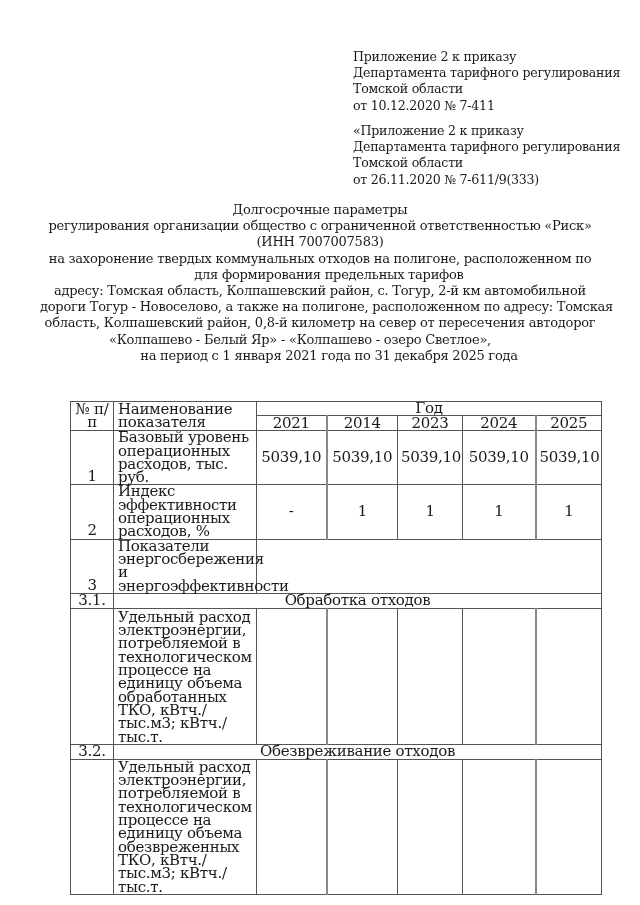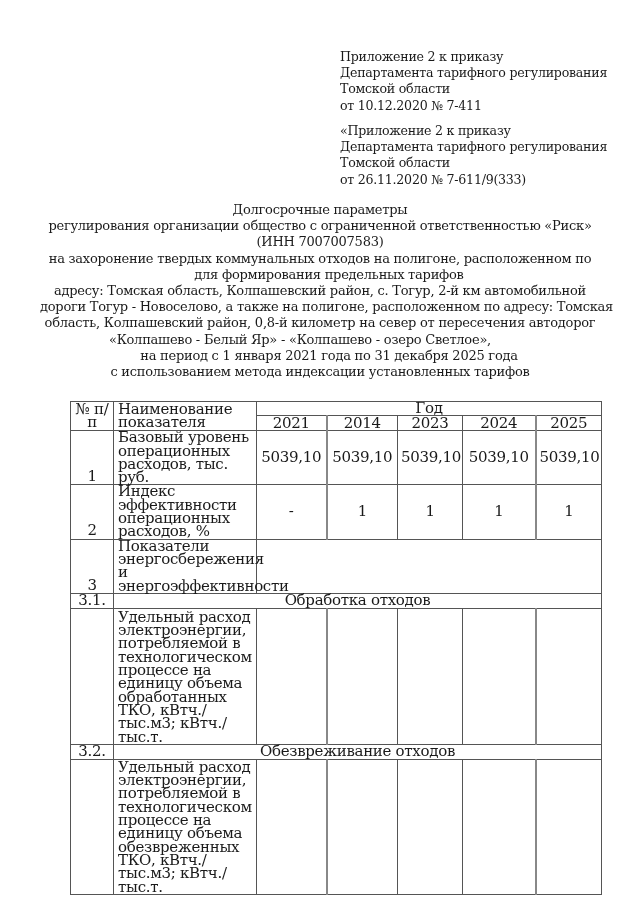--- a/index.html
+++ b/index.html
@@ -10,21 +10,21 @@
   body {
     width: 640px;
     height: 905px;
     position: relative;
     overflow: hidden;
     font-family: "DejaVu Serif", "Liberation Serif", serif;
     color: #1a1a1a;
   }
   .annex {
     position: absolute;
-    left: 340px;
+    left: 353px;
     width: 280px;
     font-size: 12.6px;
     line-height: 16.2px;
     letter-spacing: -0.25px;
     white-space: nowrap;
   }
   .annex div { height: 16.2px; }
   #annex-1 { top: 49px; }
   #annex-2 { top: 123px; }
 
@@ -91,21 +91,20 @@
   <div>Долгосрочные параметры</div>
   <div>регулирования организации общество с ограниченной ответственностью «Риск»</div>
   <div>(ИНН 7007007583)</div>
   <div>на захоронение твердых коммунальных отходов на полигоне, расположенном по</div>
   <div style="padding-left:18px">для формирования предельных тарифов</div>
   <div>адресу: Томская область, Колпашевский район, с. Тогур, 2-й км автомобильной</div>
   <div>дороги Тогур - Новоселово, а также на полигоне, расположенном по адресу: Томская</div>
   <div>область, Колпашевский район, 0,8-й километр на север от пересечения автодорог</div>
   <div style="padding-right:40px">«Колпашево - Белый Яр» - «Колпашево - озеро Светлое»,</div>
   <div style="padding-left:18px">на период с 1 января 2021 года по 31 декабря 2025 года</div>
-  <div>с использованием метода индексации установленных тарифов</div>
 </div>
 
 <table class="params">
   <colgroup>
     <col style="width:43px">
     <col style="width:143px">
     <col style="width:70px">
     <col style="width:71px">
     <col style="width:65px">
     <col style="width:73px">

